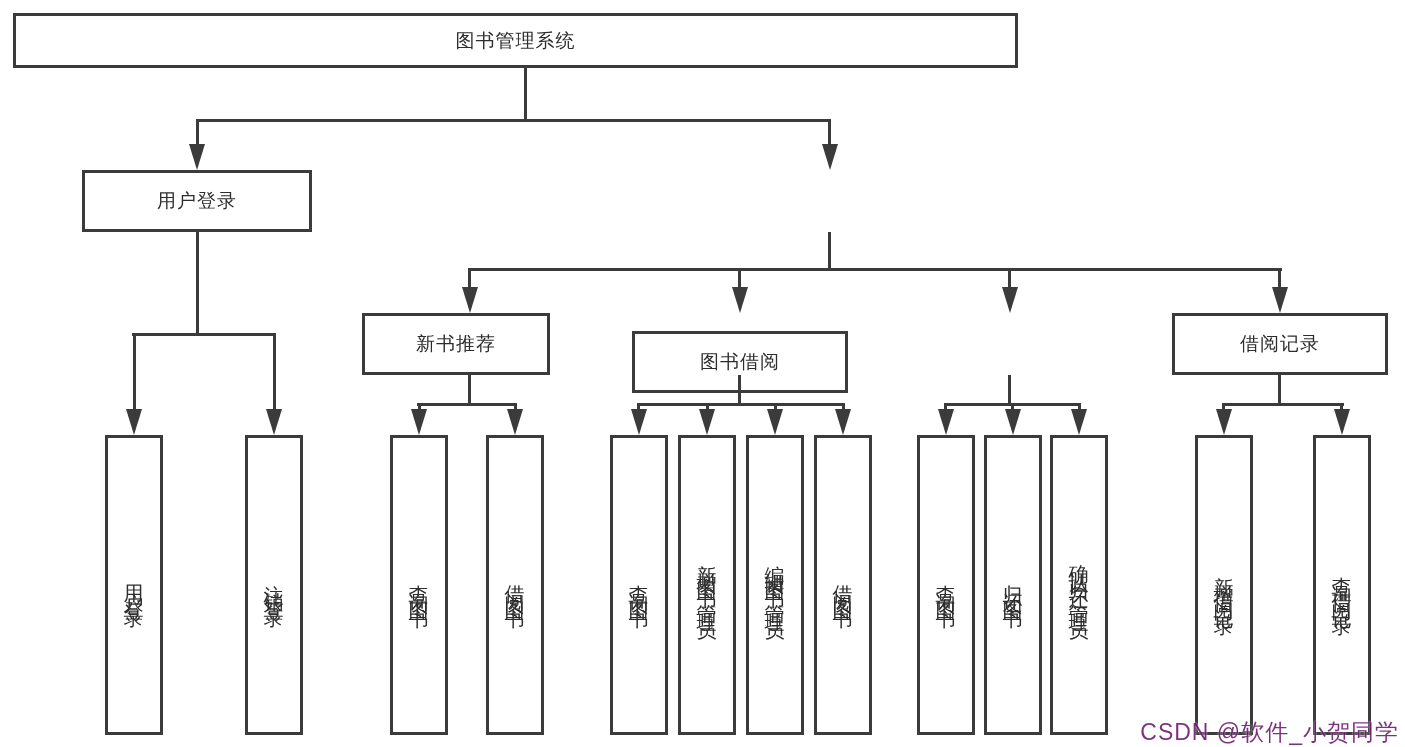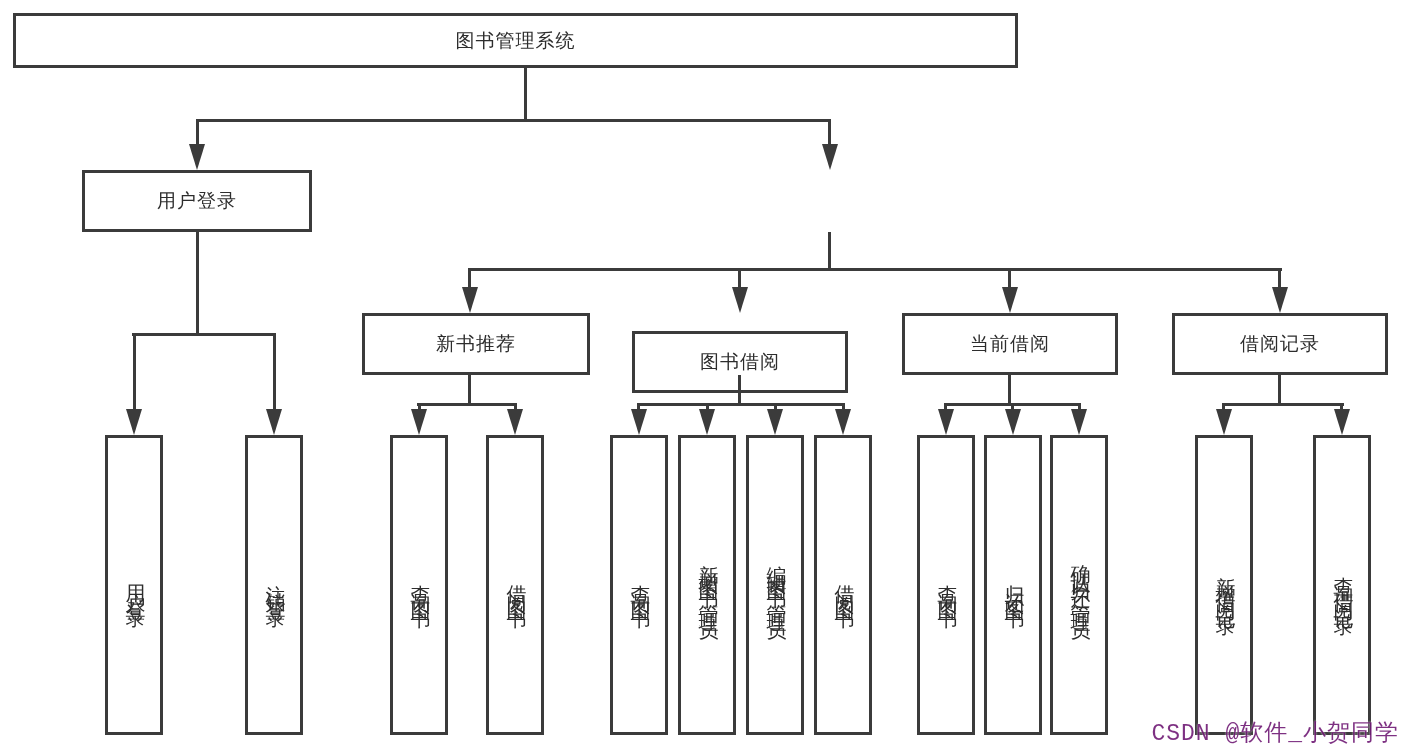--- a/index.html
+++ b/index.html
@@ -1,18 +1,18 @@
 <!DOCTYPE html>
 <html><head>
 <meta charset="utf-8">
 <style>
   html,body{margin:0;padding:0;background:#ffffff;}
   #canvas{
     position:relative;width:1405px;height:747px;background:#ffffff;overflow:hidden;
-    font-family:Liberation Mono, monospace;
+    font-family:Liberation Sans, sans-serif;
   }
   
   .hbox{
     position:absolute;box-sizing:border-box;height:62px;
     border:3px solid #3b3b3b;background:#ffffff;
     display:flex;align-items:center;justify-content:center;
     font-size:19px;color:#2d2d2d;letter-spacing:1px;
   }
   .rootbox{
     position:absolute;box-sizing:border-box;
@@ -76,28 +76,25 @@
   <div class="hline" style="left:468px;top:268px;width:814px"></div>
   <div class="vline" style="left:468px;top:268px;height:21px"></div>
   <div class="ahead" style="left:462px;top:287px"></div>
   <div class="vline" style="left:738px;top:268px;height:21px"></div>
   <div class="ahead" style="left:732px;top:287px"></div>
   <div class="vline" style="left:1008px;top:268px;height:21px"></div>
   <div class="ahead" style="left:1002px;top:287px"></div>
   <div class="vline" style="left:1278px;top:268px;height:21px"></div>
   <div class="ahead" style="left:1272px;top:287px"></div>
 
-  <div class="hbox" style="left:362px;top:313px;width:228px">
+  <div class="hbox" style="left:362px;top:313px;width:188px">
     <span>新书推荐</span>
   </div>
   <div class="hbox" style="left:632px;top:331px;width:216px">
     <span>图书借阅</span>
-  </div>
-  <div class="hbox" style="left:902px;top:313px;width:216px">
-    <span>当前借阅</span>
   </div>
   <div class="hbox" style="left:1172px;top:313px;width:216px">
     <span>借阅记录</span>
   </div>
 
   <div class="vline" style="left:468px;top:375px;height:31px"></div>
   <div class="hline" style="left:417px;top:403px;width:100px"></div>
   <div class="vline" style="left:418px;top:403px;height:8px"></div>
   <div class="ahead" style="left:411px;top:409px"></div>
   <div class="vline" style="left:514px;top:403px;height:8px"></div>

